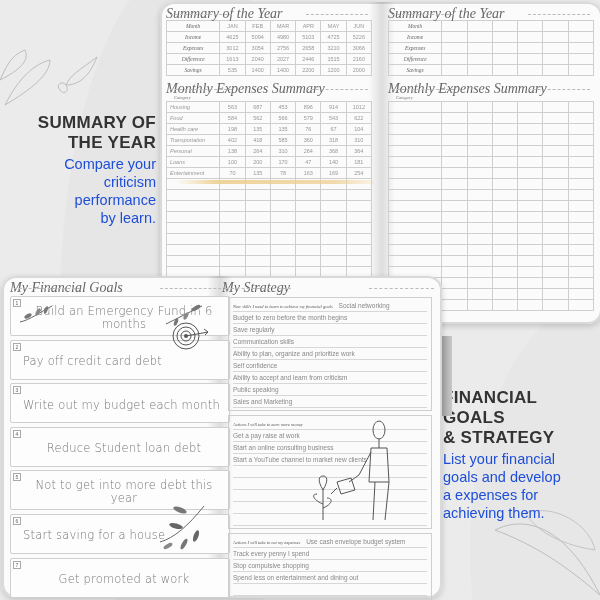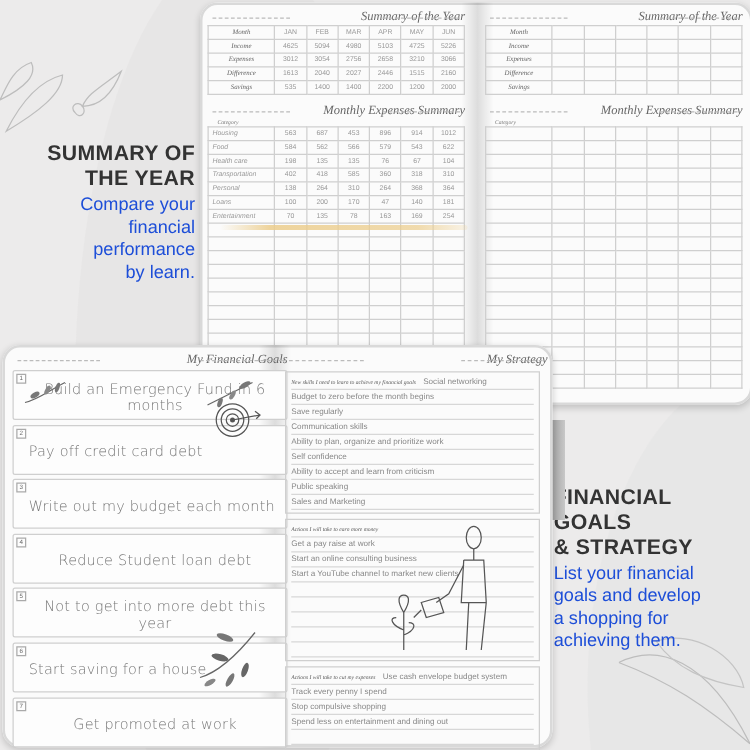--- a/index.html
+++ b/index.html
@@ -33,21 +33,21 @@
   }
   .book-top { left: 160px; top: 2px; width: 442px; height: 322px; }
   .book-bottom { left: 2px; top: 276px; width: 440px; height: 322px; }
   .gutter {
     position: absolute; top: 0; bottom: 0; width: 26px;
     background: linear-gradient(90deg, rgba(0,0,0,0) 0%, rgba(0,0,0,.12) 50%, rgba(0,0,0,0) 100%);
   }
   .page { position: absolute; top: 6px; bottom: 8px; }
   .section-title {
     font-family: "Liberation Serif", serif; font-style: italic;
-    font-size: 10px; color: #666; text-align: right; position: relative;
+    font-size: 14px; color: #666; text-align: left; position: relative;
     height: 12px; line-height: 12px;
   }
   .section-title::before, .section-title::after {
     content: ""; position: absolute; top: 6px; width: 30%;
     border-top: 1px dashed #bbb;
   }
   .section-title::before { left: 4px; }
   .section-title::after { right: 4px; }
 
   table.grid { border-collapse: collapse; width: 100%; table-layout: fixed; }
@@ -109,35 +109,35 @@
   <path d="M30 8 C60 -2 95 20 100 45 C70 40 45 30 30 8Z" fill="none" stroke="#c4c4c4" stroke-width="1"></path>
 </svg>
 
 <div class="promo promo-1">
   <h2>
     <span>SUMMARY OF</span><br>
     <span>THE YEAR</span>
   </h2>
   <p>
     <span>Compare your</span><br>
-    <span>financial</span><br>
+    <span>criticism</span><br>
     <span>performance</span><br>
     <span>by learn.</span>
   </p>
 </div>
 
 <div class="promo promo-2">
   <h2>
     <span>FINANCIAL GOALS</span><br>
     <span>&amp; STRATEGY</span>
   </h2>
   <p>
     <span>List your financial</span><br>
     <span>goals and develop</span><br>
-    <span>a shopping for</span><br>
+    <span>a expenses for</span><br>
     <span>achieving them.</span>
   </p>
 </div>
 
 <div class="book book-top">
   <div class="gutter" style="left:209px"></div>
 
   <div class="page" style="left:6px;width:206px">
     <div class="section-title">Summary of the Year</div>
     <table class="grid" id="tl-summary">

